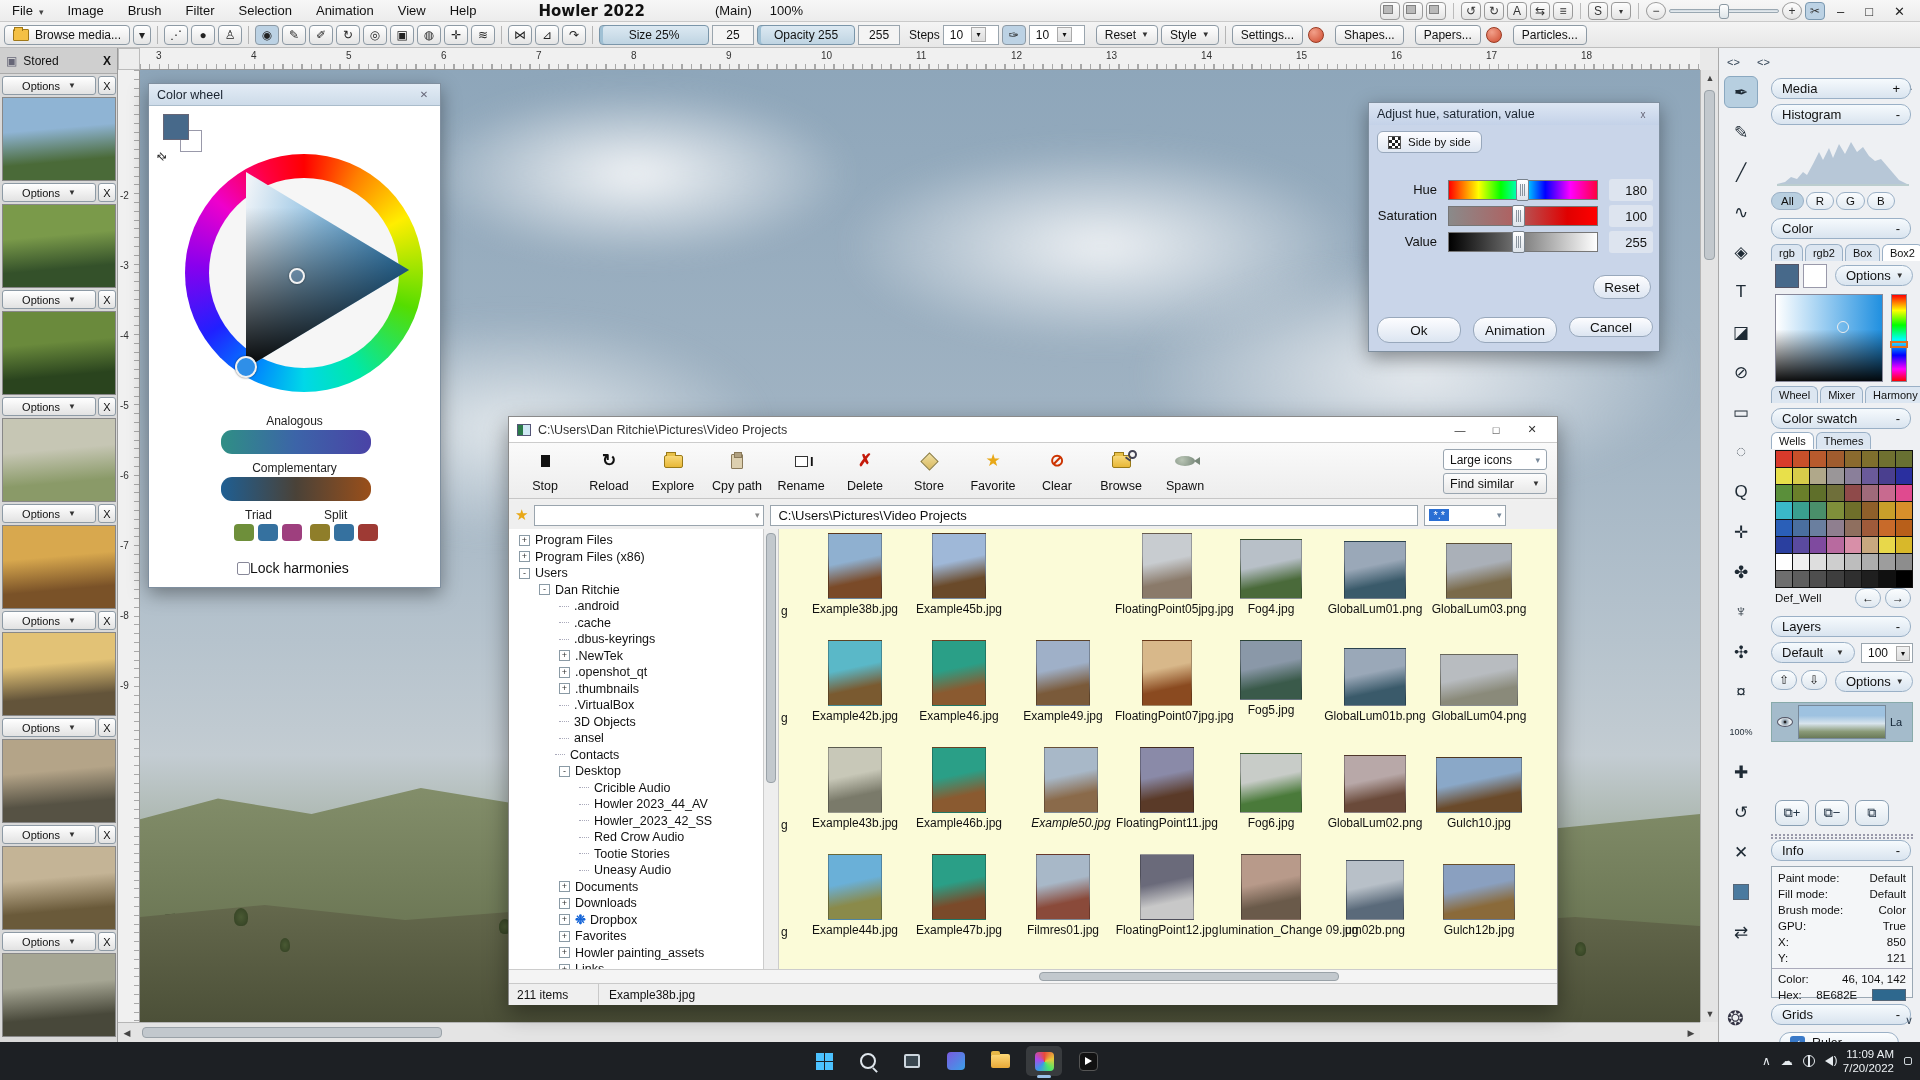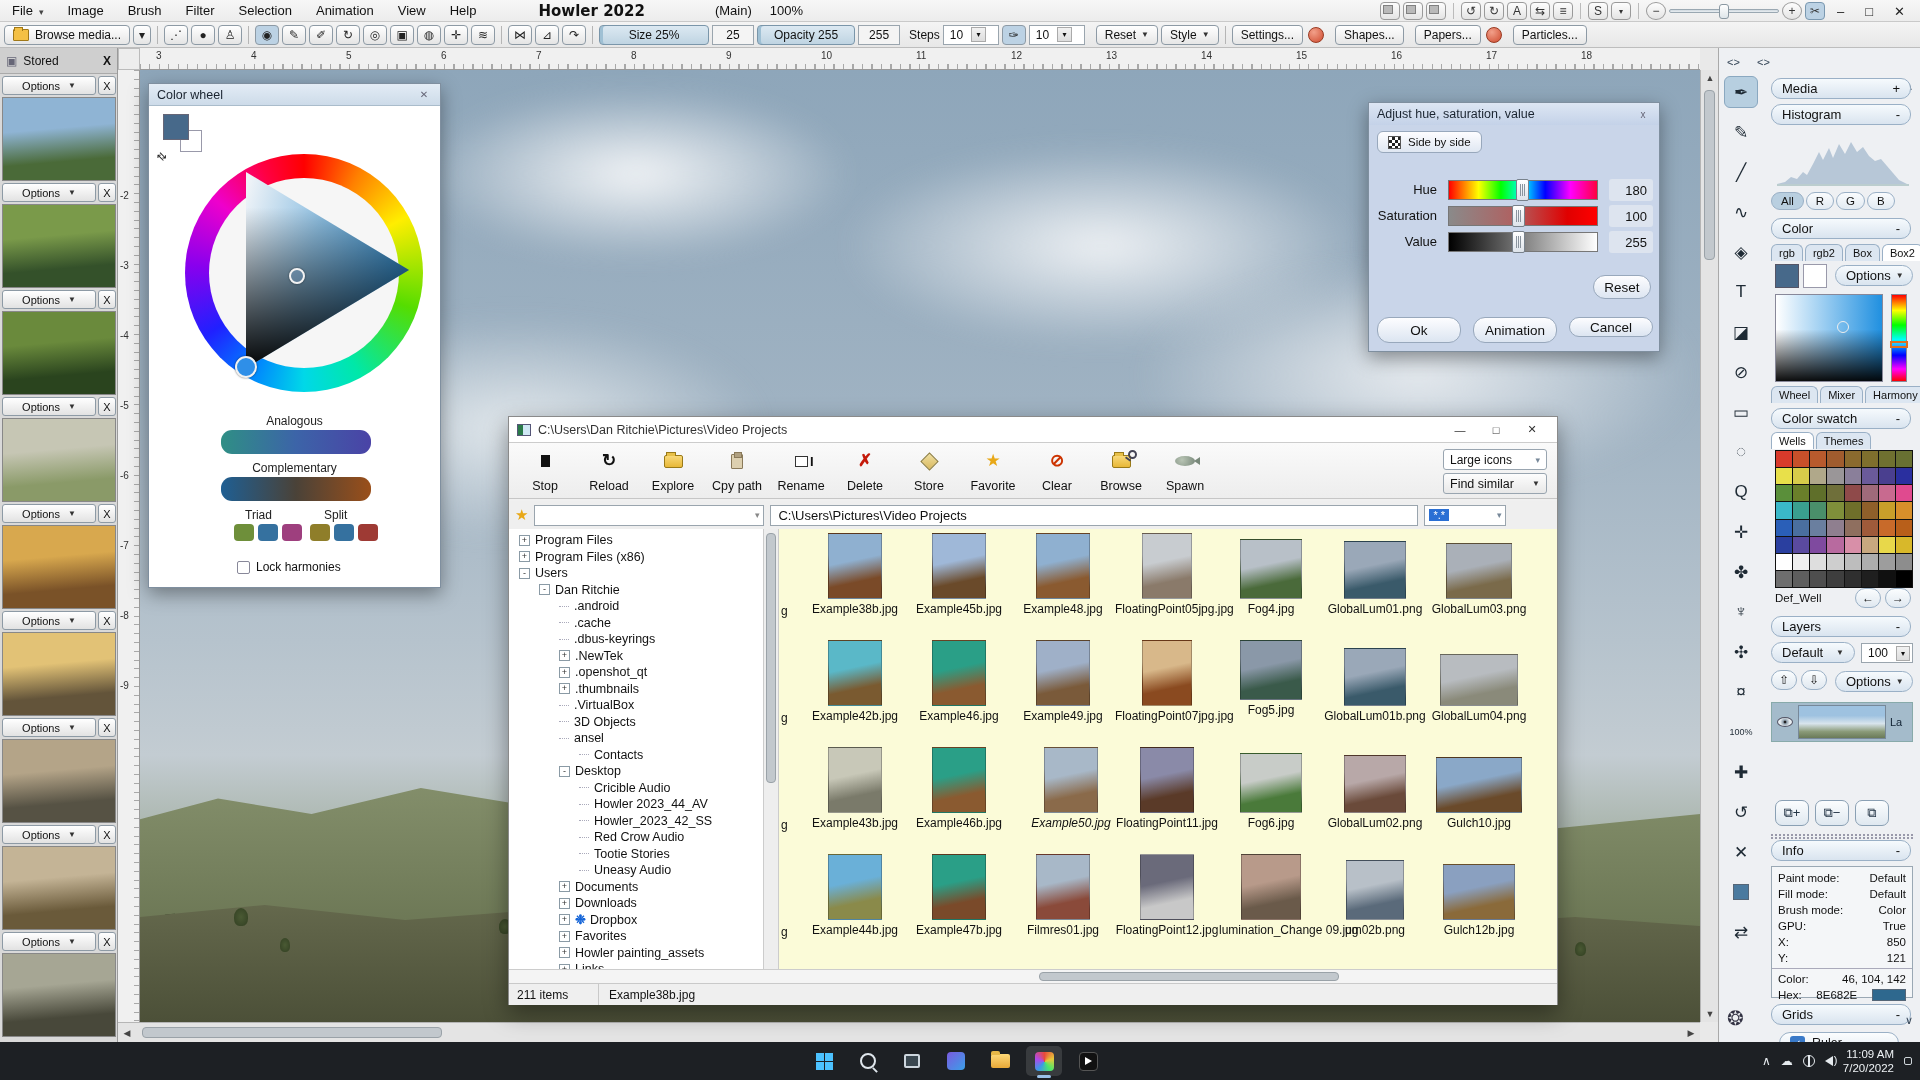--- a/index.html
+++ b/index.html
@@ -69,21 +69,21 @@
 #cw-ring-hole{position:absolute;left:24px;top:24px;width:190px;height:190px;border-radius:50%;background:#f6f6f6}
 #cw-tri{position:absolute;left:97px;top:88px;width:163px;height:196px;clip-path:polygon(0 0,100% 50%,0 100%);background:linear-gradient(to bottom,rgba(0,0,0,0) 18%,rgba(0,0,0,.92) 95%),linear-gradient(105deg,#f0f4f8 2%,#8fc0e2 40%,#1f7fc4 95%)}
 .cw-marker{position:absolute;border-radius:50%;border:2px solid #f2f2f2;box-shadow:0 0 2px rgba(0,0,0,.6)}
 #cw-swatch1{position:absolute;left:14px;top:30px;width:26px;height:26px;border:1px solid #667;z-index:2}
 #cw-swatch2{position:absolute;left:31px;top:46px;width:22px;height:22px;background:#fff;border:1px solid #99a;z-index:1}
 #cw-swap{position:absolute;left:8px;top:66px;font-size:11px;transform:rotate(45deg);color:#222}
 .harm-label{position:absolute;width:100%;text-align:center;font-size:12px;color:#222}
 .harm-bar{position:absolute;left:72px;width:150px;height:24px;border-radius:11px}
 .harm-sq{width:20px;height:17px;border-radius:4px;display:inline-block;margin-right:4px}
 .harm-group{position:absolute;display:flex}
-.cklabel{position:absolute;display:flex;align-items:center;gap:6px;font-size:12px}
+.cklabel{position:absolute;display:flex;align-items:center;font-size:14px}
 .ckbox{width:13px;height:13px;background:#fff;border:1px solid #889;border-radius:2px}
 #hsv{left:1368px;top:102px;width:292px;height:250px;background:#c9d5e9}
 #hsv .dlg-title{background:linear-gradient(#dde6f3,#c4d2e8)}
 #sbs{position:absolute;left:8px;top:28px;height:22px;border:1px solid #98a8bc;border-radius:6px;background:linear-gradient(#fdfdff,#dfe7f2);display:flex;align-items:center;padding:0 10px;gap:7px;font-size:11.5px}
 .checker{width:13px;height:13px;border:1px solid #555;background:repeating-conic-gradient(#222 0 25%,#fff 0 50%) 0 0/6px 6px}
 .hsv-row{position:absolute;left:0;width:100%;height:22px}
 .hsv-lab{position:absolute;right:222px;top:3px;font-size:13px}
 .hsv-bar{position:absolute;left:79px;top:1px;width:150px;height:20px;border:1px solid #777}
 .hsv-handle{position:absolute;top:-2px;width:13px;height:22px;background:linear-gradient(#fff,#dde3ea);border:1px solid #78828c;border-radius:2px;display:flex;align-items:center;justify-content:center;gap:1px}
 .hsv-handle i{width:1px;height:12px;background:#8a949e}
@@ -665,21 +665,21 @@
           <span>.VirtualBox</span>
         </div>
         <div class="trow" style="padding-left: 50px;">
           <span class="tguide"></span>
           <span>3D Objects</span>
         </div>
         <div class="trow" style="padding-left: 50px;">
           <span class="tguide"></span>
           <span>ansel</span>
         </div>
-        <div class="trow" style="padding-left: 70px;">
+        <div class="trow" style="padding-left: 46px;">
           <span class="tguide"></span>
           <span>Contacts</span>
         </div>
         <div class="trow" style="padding-left: 50px;">
           <span class="texp">-</span>
           <span>Desktop</span>
         </div>
         <div class="trow" style="padding-left: 70px;">
           <span class="tguide"></span>
           <span>Cricible Audio</span>
@@ -735,24 +735,20 @@
       </div>
     <div id="fb-thumbs">
         <div class="thcell" style="left: 24px; top: 4px;">
           <div class="thimg" style="width: 54px; height: 66px; margin-top: 0px; background: linear-gradient(168deg, rgb(143, 176, 208) 42%, rgb(122, 74, 40) 72%);"></div>
           <div class="thlab">Example38b.jpg</div>
         </div>
         <span class="cutlab" style="left: 2px; top: 75px;">g</span>
         <div class="thcell" style="left: 128px; top: 4px;">
           <div class="thimg" style="width: 54px; height: 66px; margin-top: 0px; background: linear-gradient(168deg, rgb(159, 184, 216) 42%, rgb(106, 74, 42) 72%);"></div>
           <div class="thlab">Example45b.jpg</div>
-        </div>
-        <div class="thcell" style="left: 232px; top: 4px;">
-          <div class="thimg" style="width: 54px; height: 66px; margin-top: 0px; background: linear-gradient(168deg, rgb(143, 176, 208) 42%, rgb(138, 90, 48) 72%);"></div>
-          <div class="thlab">Example48.jpg</div>
         </div>
         <div class="thcell" style="left: 336px; top: 4px;">
           <div class="thimg" style="width: 50px; height: 66px; margin-top: 0px; background: linear-gradient(168deg, rgb(200, 204, 208) 42%, rgb(138, 122, 106) 72%);"></div>
           <div class="thlab">FloatingPoint05jpg.jpg</div>
         </div>
         <div class="thcell" style="left: 440px; top: 4px;">
           <div class="thimg" style="width: 62px; height: 60px; margin-top: 6px; background: linear-gradient(168deg, rgb(184, 192, 200) 42%, rgb(74, 106, 58) 72%);"></div>
           <div class="thlab">Fog4.jpg</div>
         </div>
         <div class="thcell" style="left: 544px; top: 4px;">

